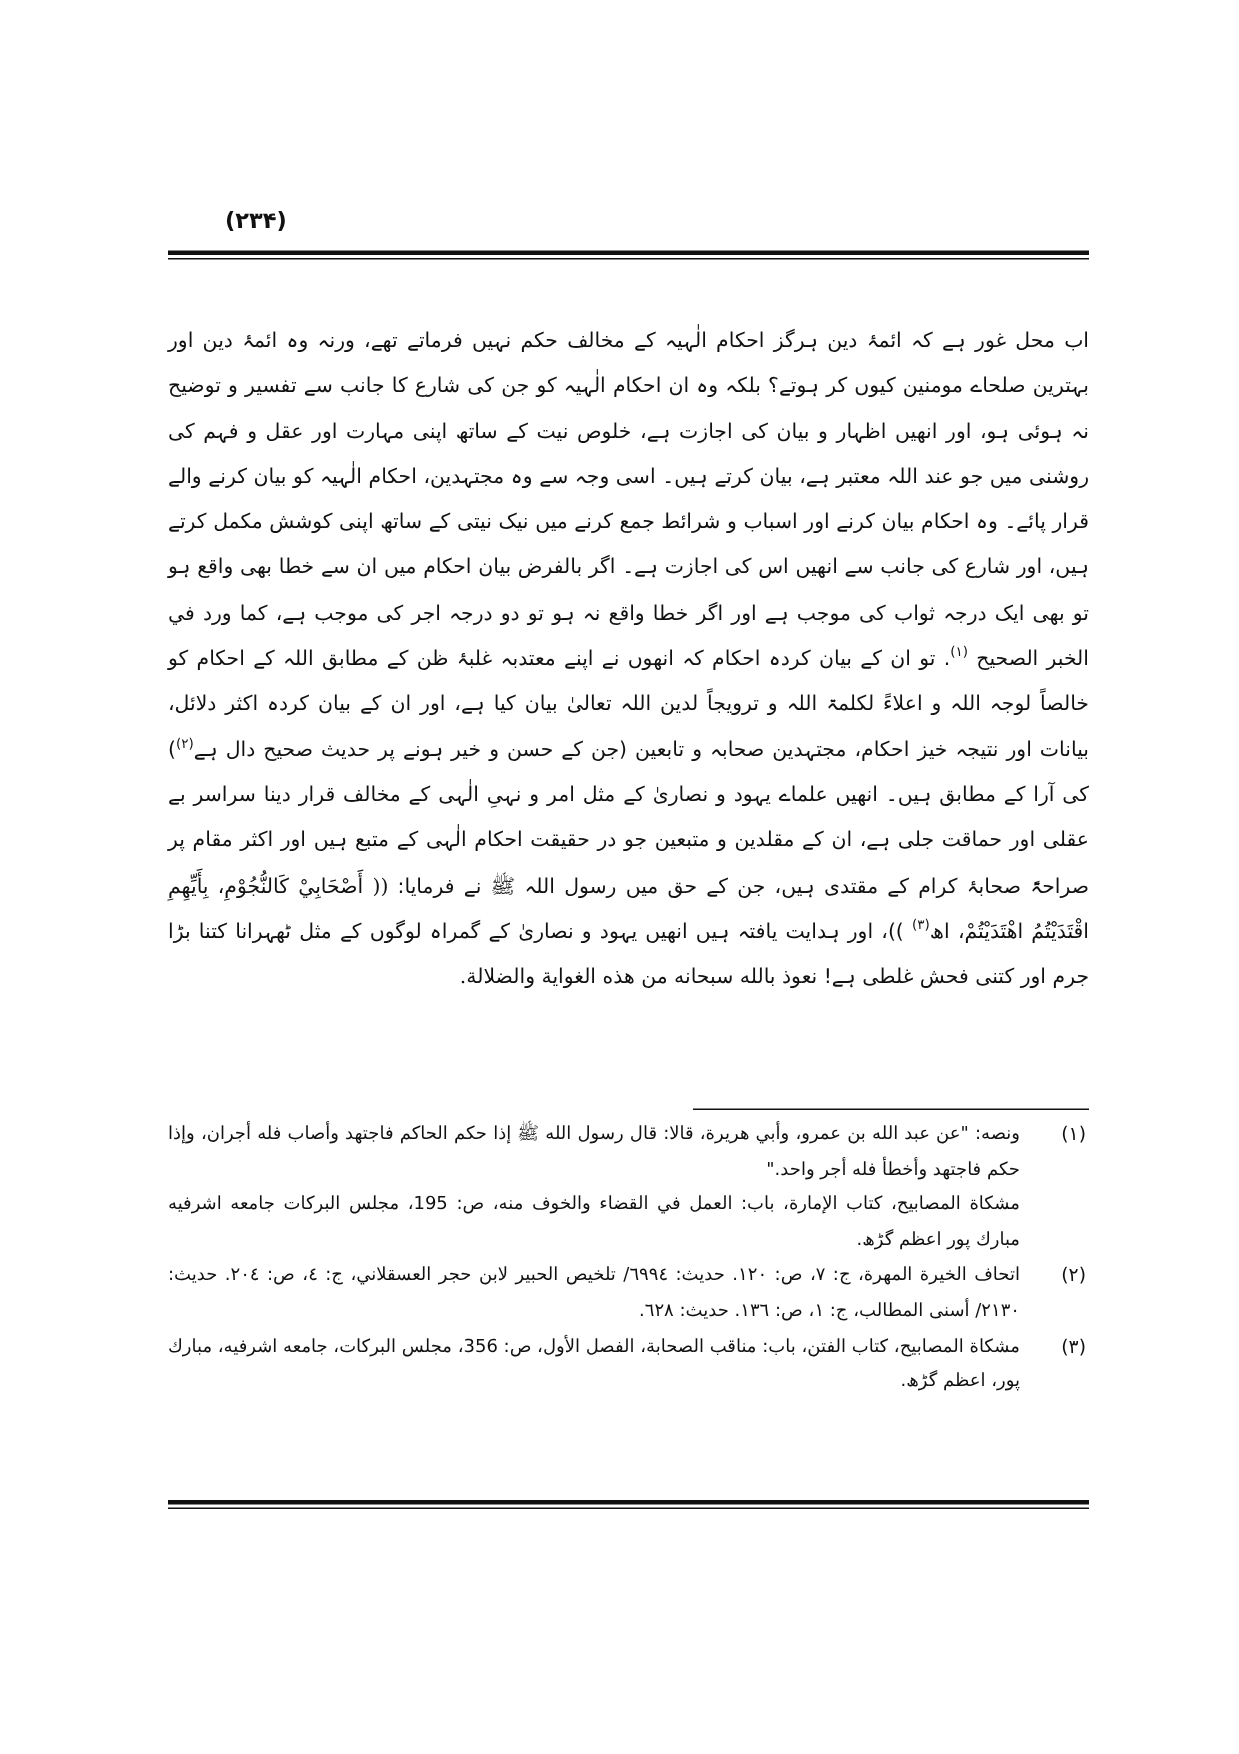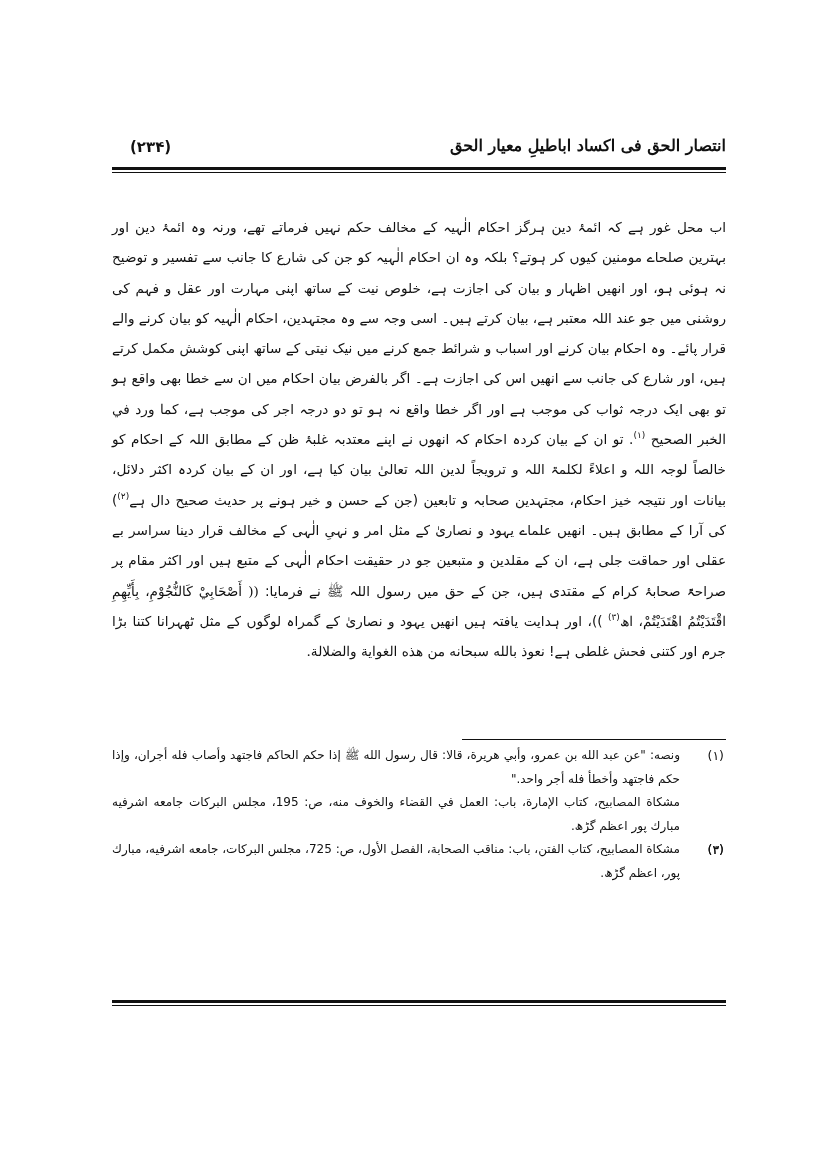--- a/index.html
+++ b/index.html
@@ -1,20 +1,20 @@
 <!DOCTYPE html>
 <html><head>
 <meta charset="utf-8">
 <style>
   html, body { margin: 0; padding: 0; background: #ffffff; }
   body { width: 826px; height: 1169px; position: relative; overflow: hidden; font-family: "DejaVu Sans", sans-serif; color: #111; }
   .page { position: absolute; left: 0; top: 0; width: 826px; height: 1169px; }
   .header { position: absolute; left: 112px; top: 136px; width: 614px; height: 34px; }
   .header-title { position: absolute; right: 0; top: 0; direction: rtl; font-family: "DejaVu Serif", serif; font-size: 16px; font-weight: bold; white-space: nowrap; }
-  .page-number { position: absolute; left: 18px; top: 2px; font-family: "DejaVu Sans", sans-serif; font-size: 15px; font-weight: bold; direction: ltr; }
+  .page-number { position: absolute; left: 38px; top: 2px; font-family: "DejaVu Sans", sans-serif; font-size: 15px; font-weight: bold; direction: ltr; }
   .rule-double { position: absolute; left: 112px; width: 614px; }
   .rule-double .thick { height: 3px; background: #111; }
   .rule-double .gap { height: 2px; }
   .rule-double .thin { height: 1px; background: #111; }
   .rule-top { top: 167px; }
   .rule-bottom { top: 1000px; }
   .body-text { position: absolute; left: 112px; top: 178px; width: 614px; direction: rtl; text-align: justify; font-family: "DejaVu Sans", sans-serif; font-size: 13.6px; line-height: 30.3px; margin-top: 34px; }
   .body-text p { margin: 0; }
   .body-text sup { font-size: 9px; line-height: 0; }
   .arabic { font-family: "DejaVu Serif", serif; }
@@ -23,21 +23,20 @@
   .fn { position: relative; padding-right: 46px; text-align: justify; }
   .fn-num { position: absolute; right: 2px; top: 0; font-size: 12.5px; }
   .fn-line { display: block; }
 </style>
 </head>
 <body>
 
 <div class="page">
 
   <div class="header">
-    <span class="header-title">انتصار الحق فی اکساد اباطیلِ معیار الحق</span>
     <span class="page-number">(۲۳۴)</span>
   </div>
 
   <div class="rule-double rule-top">
     <div class="thick"></div>
       <div class="gap"></div>
       <div class="thin"></div>
   </div>
 
   <div class="body-text">
@@ -49,24 +48,25 @@
   <div class="fn-rule"></div>
 
   <div class="footnotes">
     <div class="fn">
       <span class="fn-num">(۱)</span>
       <span class="fn-line">ونصه: "عن عبد الله بن عمرو، وأبي هريرة، قالا: قال رسول الله ﷺ إذا حكم الحاكم فاجتهد وأصاب فله أجران، وإذا حكم فاجتهد وأخطأ فله أجر واحد."</span>
       <span class="fn-line">مشكاة المصابيح، كتاب الإمارة، باب: العمل في القضاء والخوف منه، ص: 195، مجلس البركات جامعه اشرفيه مبارك پور اعظم گڑھ.</span>
     </div>
     <div class="fn">
       <span class="fn-num">(۲)</span>
+      <span class="fn-line">اتحاف الخيرة المهرة، ج: ٧، ص: ١٢٠. حديث: ٦٩٩٤/ تلخيص الحبير لابن حجر العسقلاني، ج: ٤، ص: ٢٠٤. حديث: ٢١٣٠/ أسنى المطالب، ج: ١، ص: ١٣٦. حديث: ٦٢٨.</span>
     </div>
     <div class="fn">
       <span class="fn-num">(۳)</span>
-      <span class="fn-line">مشكاة المصابيح، كتاب الفتن، باب: مناقب الصحابة، الفصل الأول، ص: 725، مجلس البركات، جامعه اشرفيه، مبارك پور، اعظم گڑھ.</span>
+      <span class="fn-line">مشكاة المصابيح، كتاب الفتن، باب: مناقب الصحابة، الفصل الأول، ص: 356، مجلس البركات، جامعه اشرفيه، مبارك پور، اعظم گڑھ.</span>
     </div>
   </div>
 
   <div class="rule-double rule-bottom">
     <div class="thick"></div>
       <div class="gap"></div>
       <div class="thin"></div>
   </div>
 
 </div>

